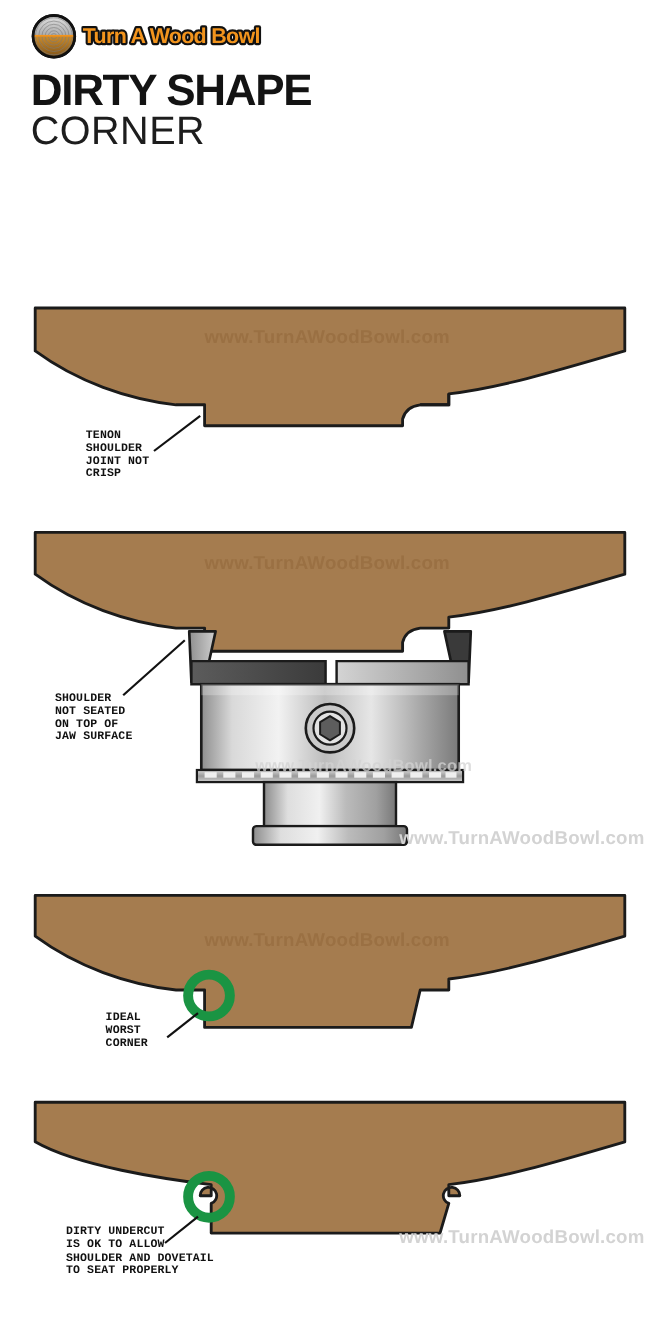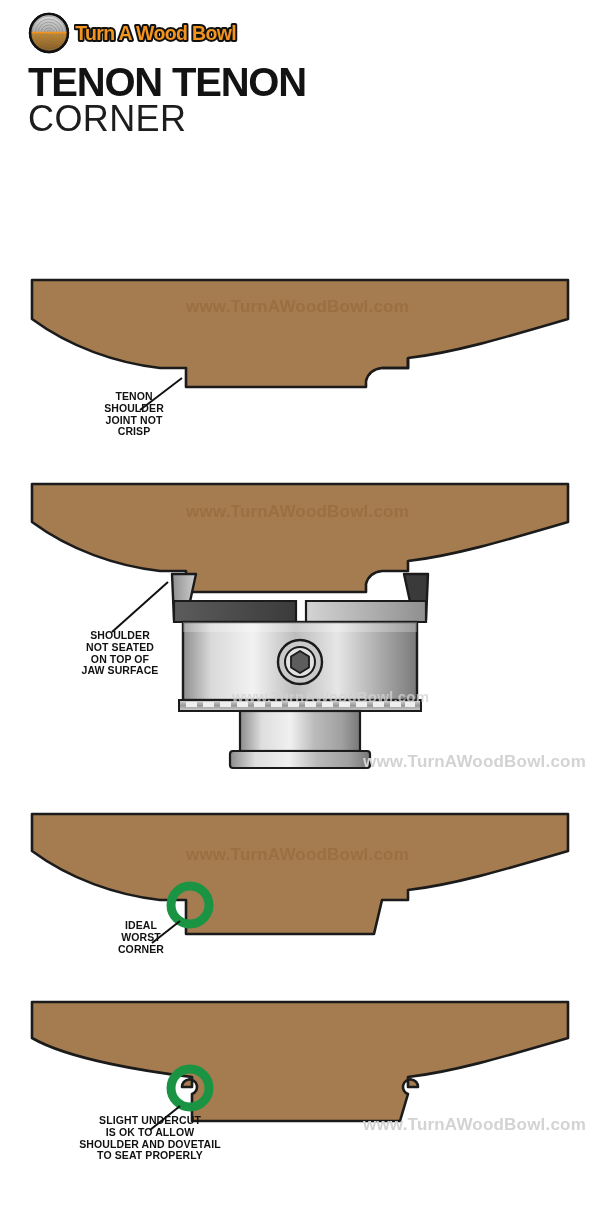--- a/index.html
+++ b/index.html
@@ -45,23 +45,22 @@
   .figure svg { display: block; }
 
   
   .anno {
     position: absolute;
     font-weight: 700;
     font-size: 10.5px;
     line-height: 1.12;
     letter-spacing: 0.1px;
     color: #111111;
-    text-align: center;
     white-space: pre-line;
-    font-family: Liberation Sans, sans-serif;
+    font-family: Liberation Mono, monospace;
   }
 
   
   .wm-wood, .wm-plain {
     position: absolute;
     font-weight: 700;
     letter-spacing: 0.2px;
     white-space: nowrap;
     font-family: "Liberation Sans", sans-serif;
   }
@@ -104,21 +103,21 @@
       </g>
       <circle cx="50" cy="50" r="45" fill="none" stroke="#111" stroke-width="6"></circle>
     </svg>
     <svg class="logo-word" viewBox="0 0 300 40">
       <text id="wm-out" x="2" y="30" font-family="Liberation Sans, sans-serif" font-size="30" font-weight="700" letter-spacing="-1" fill="none" stroke="#111" stroke-width="6" stroke-linejoin="round">Turn A Wood Bowl</text>
       <text id="wm-in" x="2" y="30" font-family="Liberation Sans, sans-serif" font-size="30" font-weight="700" letter-spacing="-1" fill="#F2941D">Turn A Wood Bowl</text>
     </svg>
   </div>
 
   <div class="title-block">
-    <div class="t-2">TENON TENON</div>
+    <div class="t-2">DIRTY SHAPE</div>
     <div class="t-4">CORNER</div>
   </div>
 
   <div class="figure" style="top:265px;">
     <svg viewBox="0 0 600 160" width="600" height="160">
 
       <path d="M 32,15 L 568,15 L 568,54 C 500,74 452,88 408,93
                L 408,103 L 382,103
                C 374,104 368,108 366,116
                L 366,122 L 186,122 L 186,103 L 160,103
@@ -246,21 +245,21 @@
     <svg viewBox="0 0 600 180" width="600" height="180">
       <path d="M 32,12 L 568,12 L 568,48 C 500,68 452,82 408,87
                L 408,97
                L 418,97 A 7.5 7.5 0 1 0 408,104
                L 408,104 L 400,131 L 192,131 L 192,104
                A 7.5 7.5 0 1 0 182,97 L 192,97 L 192,87
                C 150,82 70,70 32,48 Z" fill="#A57C4F" stroke="#1b1b1b" stroke-width="2.6" stroke-linejoin="round"></path>
       <circle cx="190" cy="98" r="19" fill="none" stroke="#1a9443" stroke-width="9"></circle>
       <line x1="150" y1="140" x2="180" y2="116" stroke="#111" stroke-width="2"></line>
     </svg>
-    <div class="anno" style="left:60px; top:125px; width:180px;">SLIGHT UNDERCUT
+    <div class="anno" style="left:60px; top:125px; width:180px;">DIRTY UNDERCUT
 IS OK TO ALLOW
 SHOULDER AND DOVETAIL
 TO SEAT PROPERLY</div>
     <div class="wm-plain" style="left:363px; top:125px;">www.TurnAWoodBowl.com</div>
     <div class="wm-wood" style="left:186px; top:24px; opacity:0;">www.TurnAWoodBowl.com</div>
   </div>
 
 </div>
 
 </body></html>

